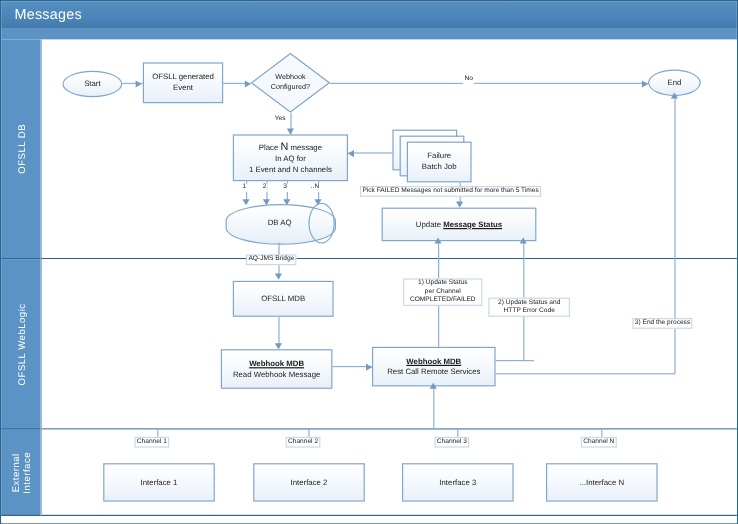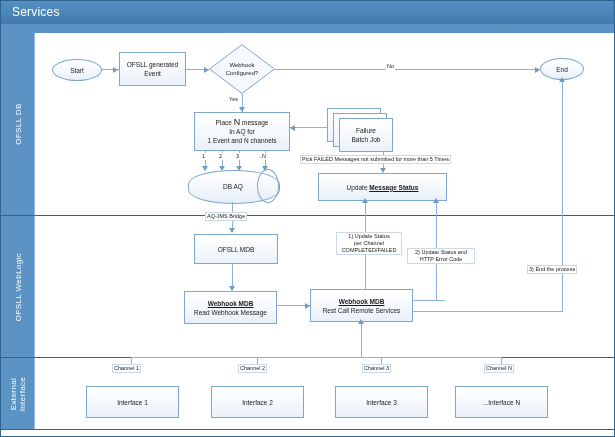--- a/index.html
+++ b/index.html
@@ -81,21 +81,21 @@
   .elabel.boxed{border:1px solid #c9d9e8;}
   .elabel.ml{white-space:normal;text-align:center;}
 </style>
 </head>
 <body>
 
 <div id="page">
   <div class="frame"></div>
 
   <div class="titlebar">
-    <div class="ttext">Services</div>
+    <div class="ttext">Messages</div>
   </div>
   <div class="titlegap"></div>
 
   <div class="laneband" style="top:33px;height:183px;">
     <div class="vtext">OFSLL DB</div>
   </div>
   <div class="laneband" style="top:216px;height:142px;">
     <div class="vtext">OFSLL WebLogic</div>
   </div>
   <div class="laneband" style="top:358px;height:72px;">

